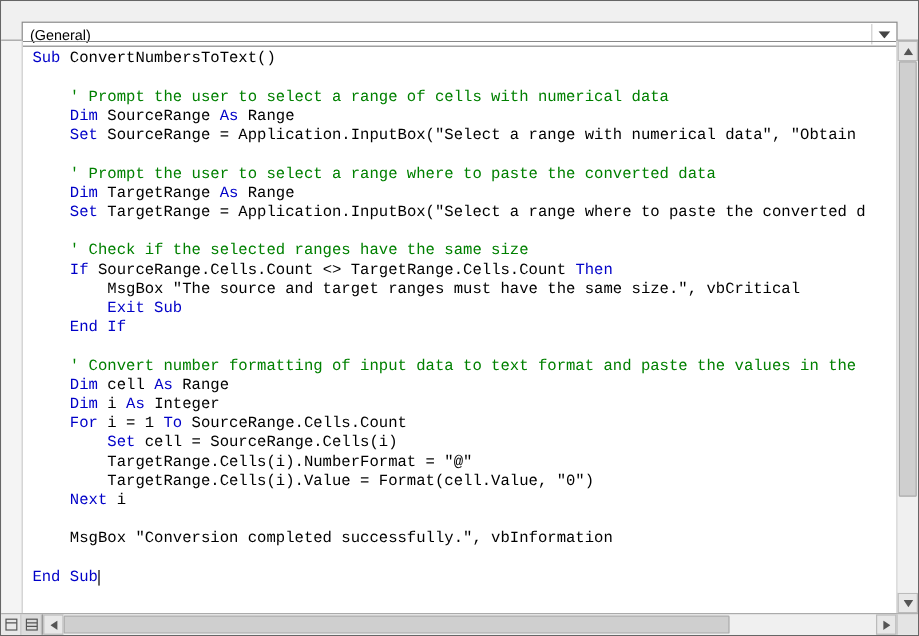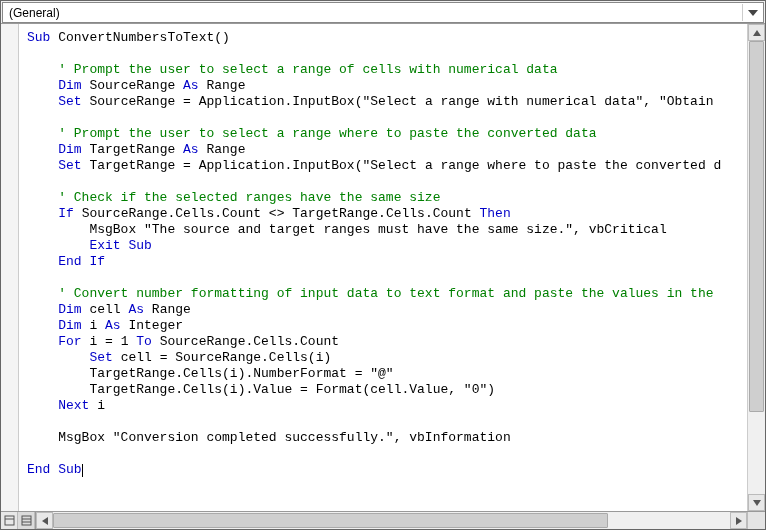--- a/index.html
+++ b/index.html
@@ -13,21 +13,21 @@
   }
   .frame {
     width: 766px; height: 530px;
     border: 1px solid #666;
     display: flex; flex-direction: column;
     background: #fff;
   }
   .topbar {
     display: flex;
     gap: 17px;
-    padding: 0;
+    padding: 16px;
     height: 23px;
     border-bottom: 1px solid #999;
     background: #f0f0f0;
   }
   .dropdown {
     flex: 1;
     background: #fff;
     border: 1px solid #888;
     height: 21px;
     margin: 1px 1px 0 1px;
@@ -56,21 +56,21 @@
   }
   .margin-strip {
     width: 18px;
     background: #f4f4f4;
     border-right: 1px solid #ccc;
   }
   .code-area {
     flex: 1;
     position: relative;
     overflow: hidden;
-    display: flex; flex-direction: row;
+    display: flex; flex-direction: column;
   }
   .code-top-line {
     height: 1px;
     background: #888;
   }
   .code-body {
     flex: 1;
     overflow: hidden;
     padding: 6px 0 0 8px;
     white-space: pre;

